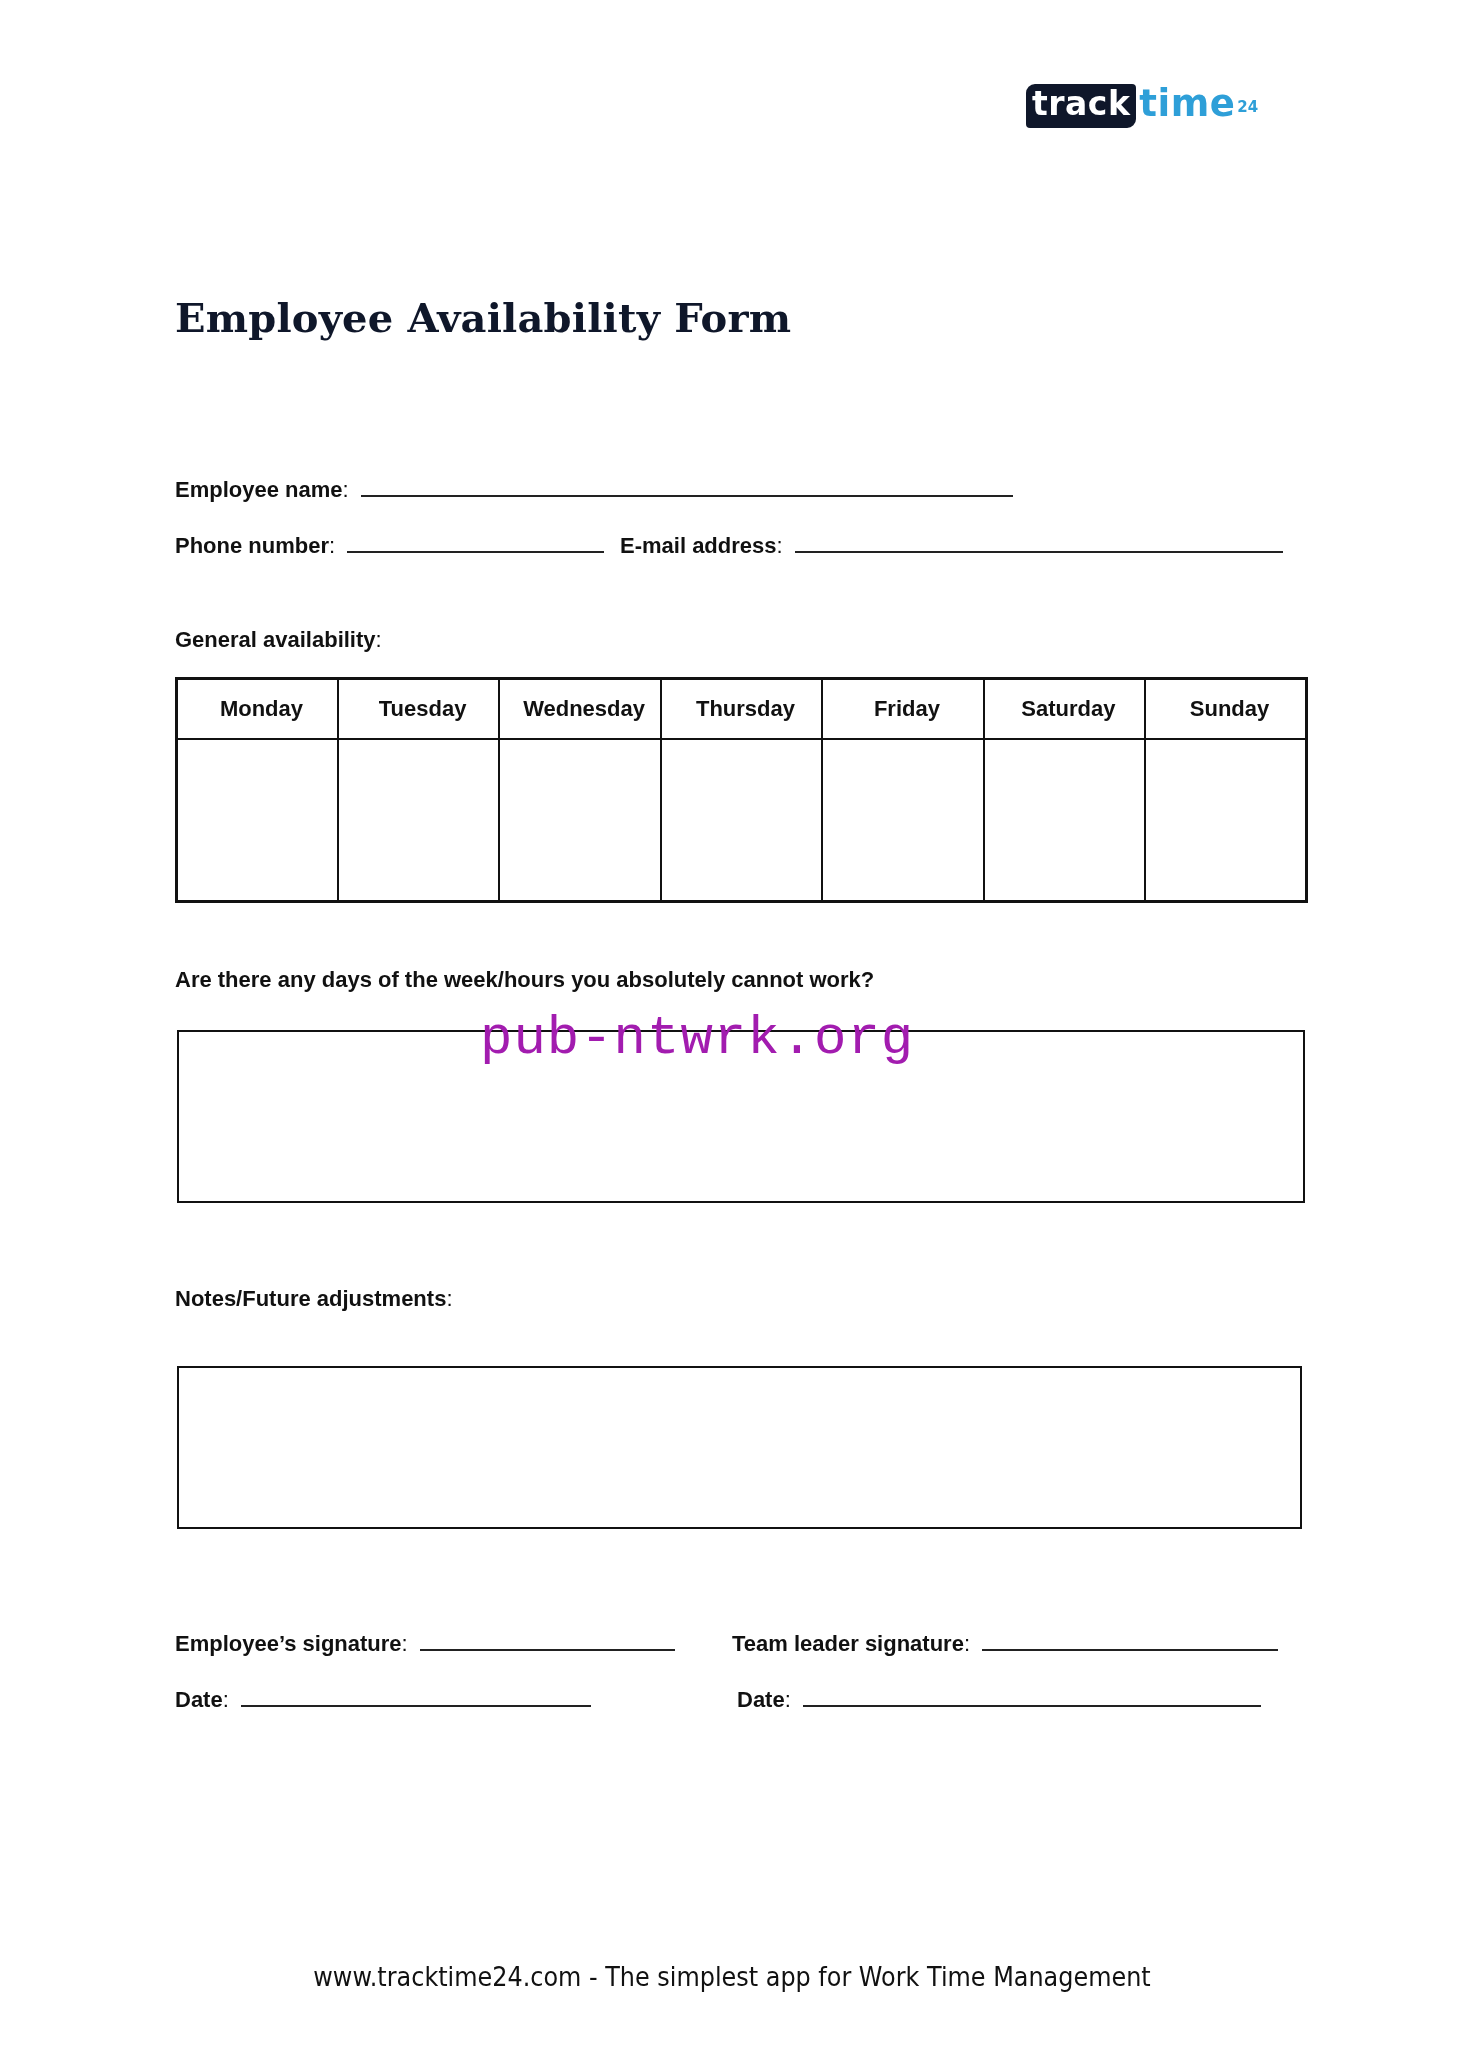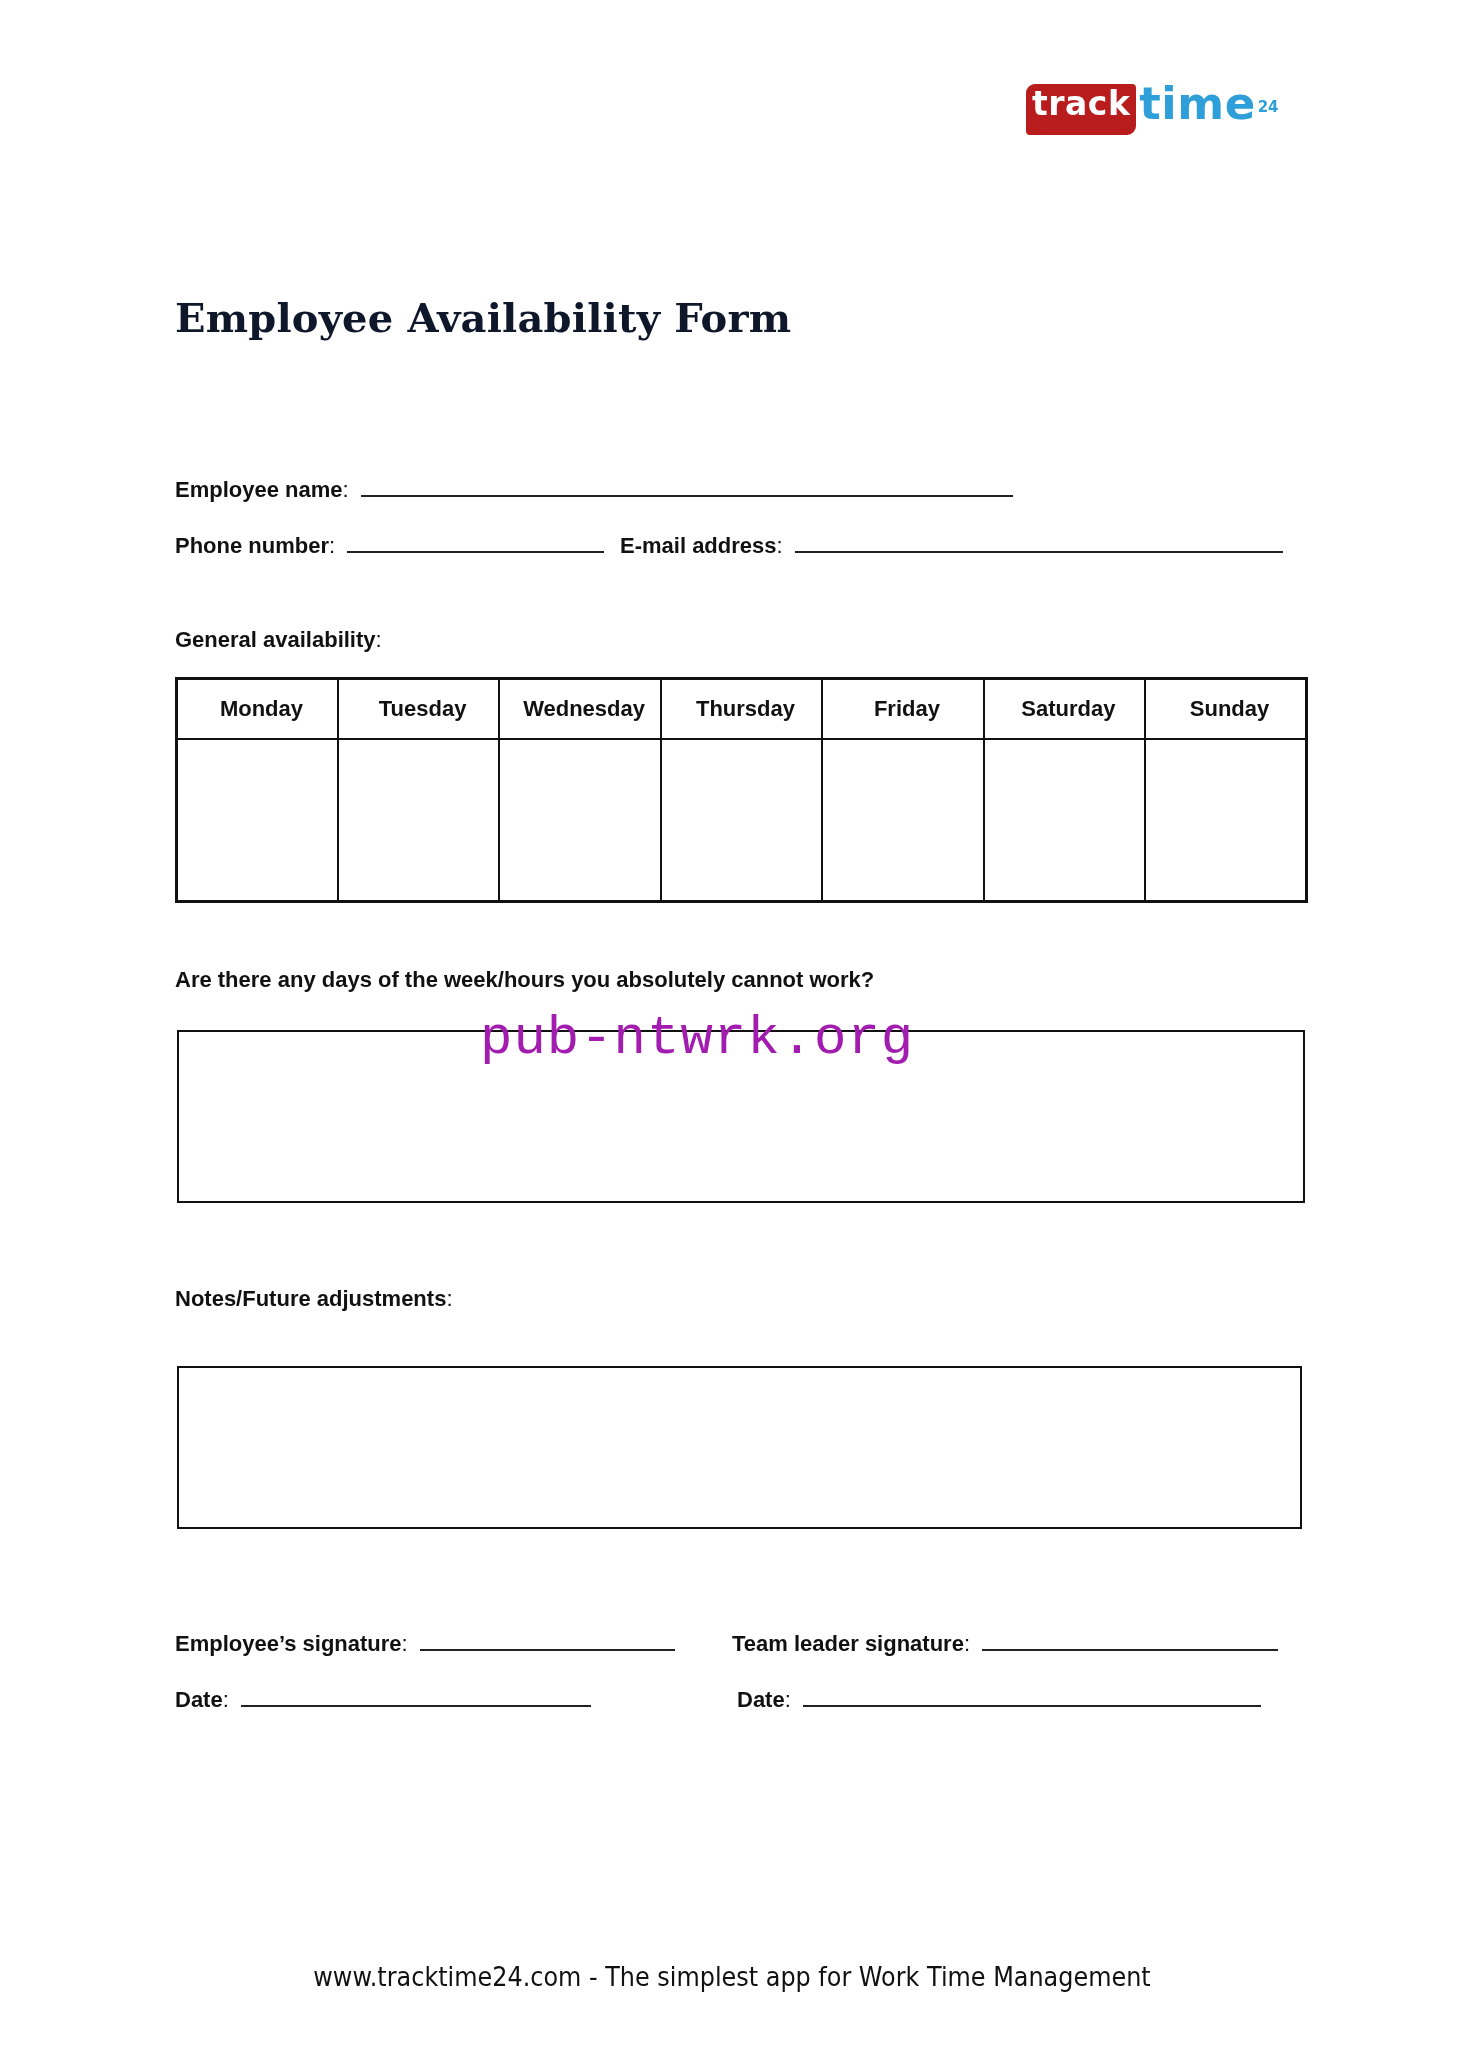--- a/index.html
+++ b/index.html
@@ -2,25 +2,25 @@
 <html><head>
 <meta charset="utf-8">
 <style>
   html, body { margin: 0; padding: 0; background: #ffffff; }
   body { width: 1464px; height: 2070px; position: relative; overflow: hidden;
          font-family: "Liberation Sans", "DejaVu Sans", sans-serif; color: #111; }
   .abs { position: absolute; }
 
   
   .logo { left: 1026px; top: 84px; height: 44px; display: flex; align-items: flex-start; }
-  .logo .track { background: #b91c1c; color: #fff; border-radius: 9px 4px 9px 4px;
+  .logo .track { background: #0f172a; color: #fff; border-radius: 9px 4px 9px 4px;
                  font-family: "DejaVu Sans", sans-serif; font-weight: bold; font-size: 33px;
-                 line-height: 40px; padding: 0 6px 11px 6px; letter-spacing: 0.5px; }
+                 line-height: 40px; padding: 0 6px 4px 6px; letter-spacing: 0.5px; }
   .logo .time { color: #2e9fd8; font-family: "DejaVu Sans", sans-serif; font-weight: bold;
-                font-size: 45px; line-height: 40px; padding-left: 3px; letter-spacing: 0.5px; }
+                font-size: 37px; line-height: 40px; padding-left: 3px; letter-spacing: 0.5px; }
   .logo .sup { color: #2e9fd8; font-family: "DejaVu Sans", sans-serif; font-weight: bold;
                font-size: 15px; line-height: 18px; margin-left: 2px; margin-top: 14px; }
 
   .title { left: 175px; top: 294px; font-family: "DejaVu Serif", "Liberation Serif", serif;
            font-weight: bold; font-size: 40px; letter-spacing: 0.2px; color: #0f172a; }
 
   .field { font-size: 22px; font-weight: bold; white-space: nowrap; color: #111; margin-top: 16px; }
   .field .colon { font-weight: normal; }
   .field .line { display: inline-block; border-bottom: 2px solid #222; height: 20px;
                  vertical-align: baseline; margin-left: 6px; }

